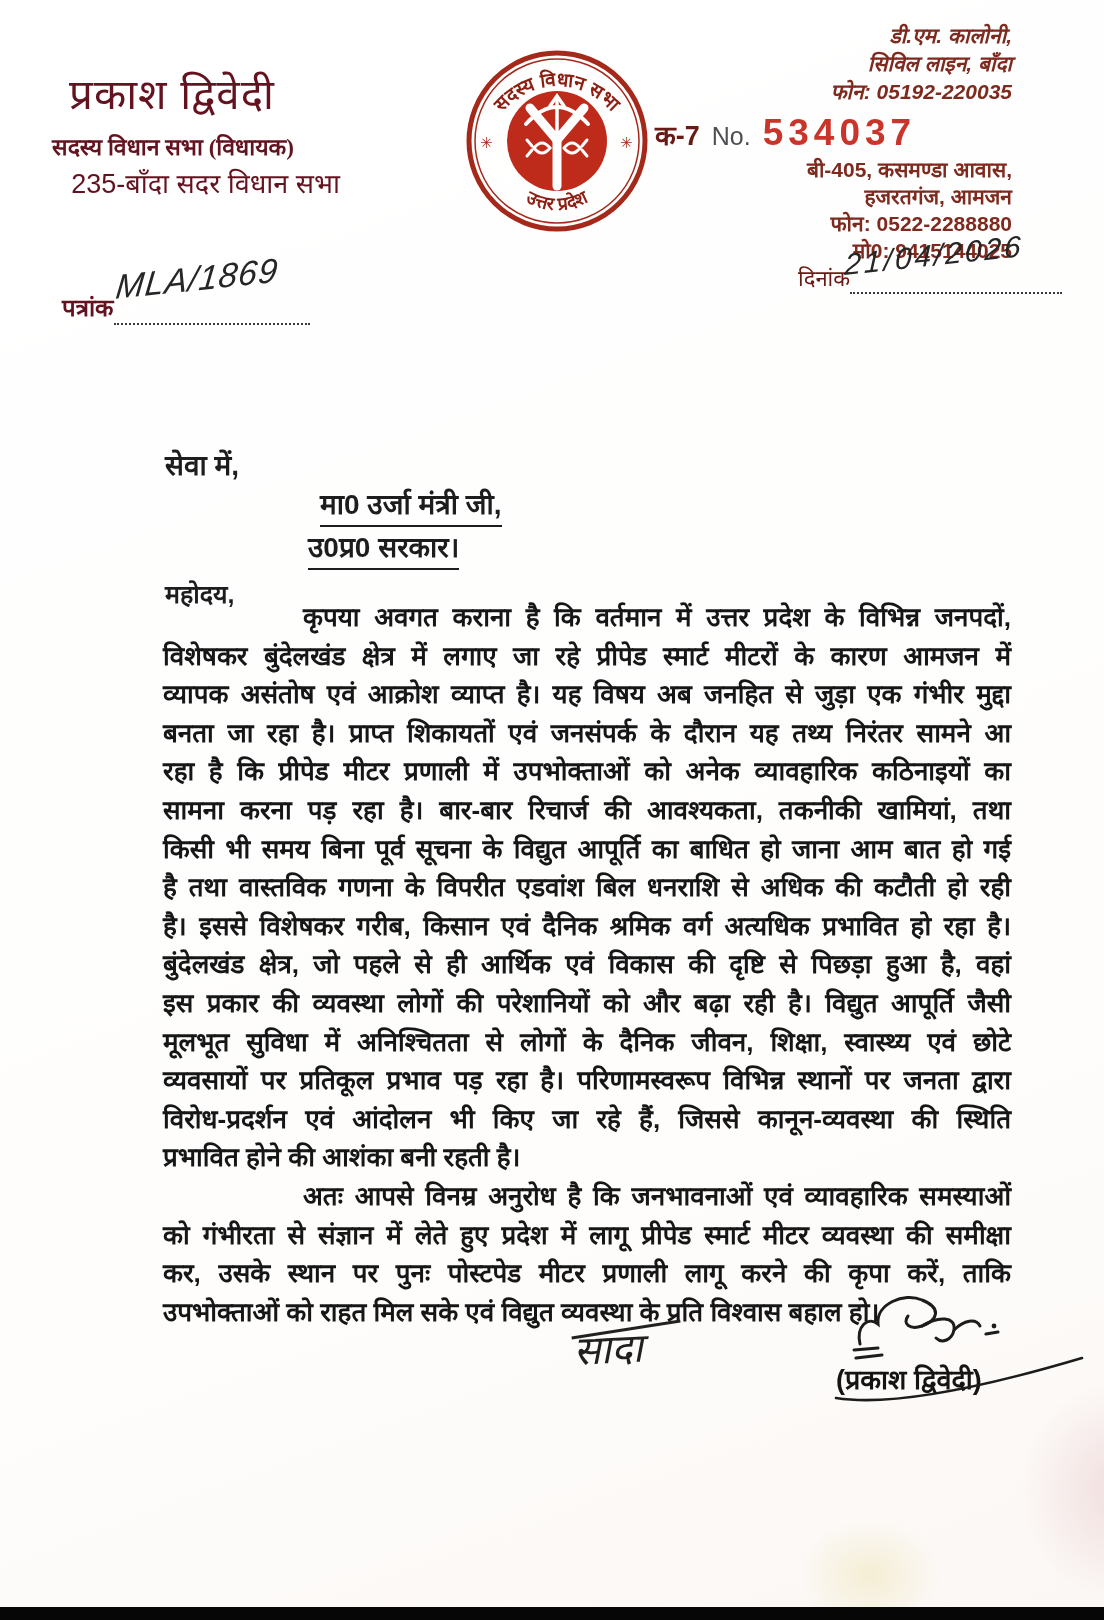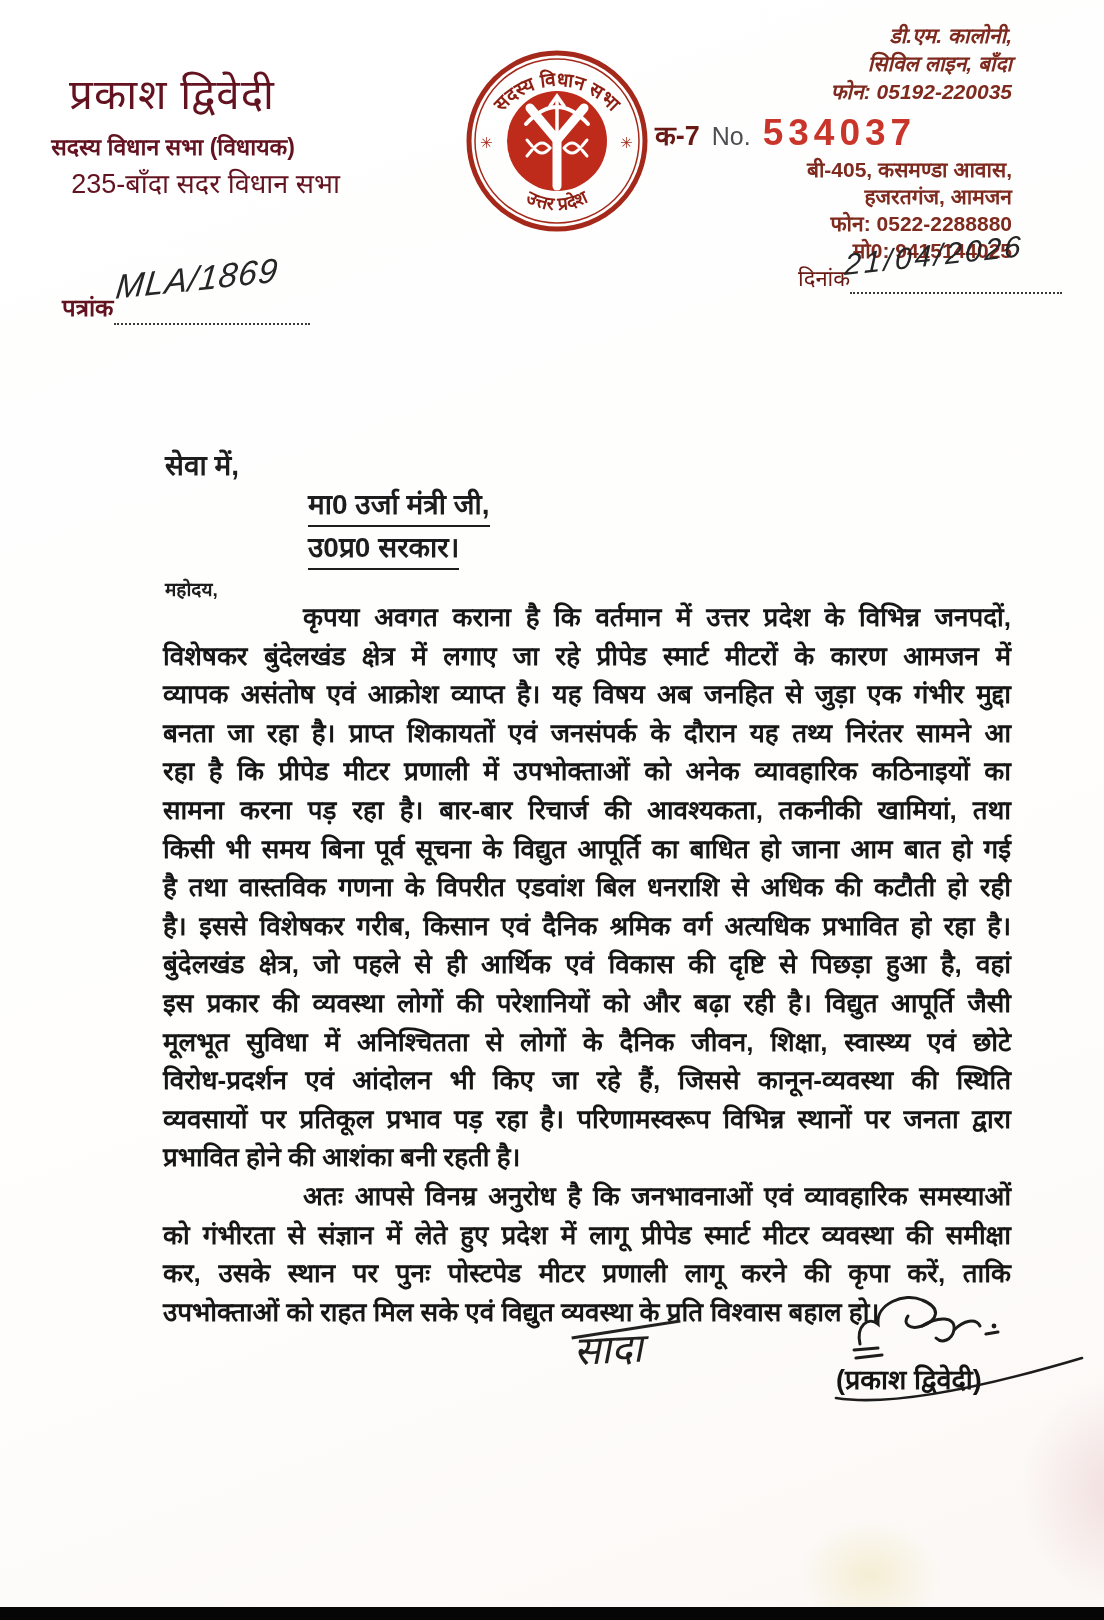--- a/index.html
+++ b/index.html
@@ -13,21 +13,21 @@
     color:#1d1d1d;
   }
   
   .lh-name{
     position:absolute;left:22px;top:64px;width:300px;
     font-size:42px;font-weight:normal;color:#63121f;
     text-align:center;letter-spacing:1px;white-space:nowrap;
   }
   .lh-desig{
     position:absolute;left:18px;top:130px;width:310px;
-    font-size:23px;font-weight:bold;color:#63121f;text-align:center;white-space:nowrap;
+    font-size:23px;font-weight:bold;color:#63121f;text-align:center;white-space:nowrap;font-family:Liberation Serif, serif;
   }
   .lh-constit{
     position:absolute;left:40px;top:164px;width:300px;
     font-size:27px;font-weight:normal;color:#63121f;text-align:right;white-space:nowrap;
   }
   
   .emblem{position:absolute;left:462px;top:44px;width:190px;height:195px;}
   
   .addr1{
     position:absolute;left:690px;top:22px;width:322px;
@@ -60,23 +60,23 @@
   .refline .lbl{font-size:24px;font-weight:bold;color:#63121f;padding-bottom:2px;text-align:center;}
   .refline .dots{width:196px;}
   .ref-hand{
     position:absolute;left:52px;top:-22px;font-size:34px;
     transform:rotate(-6deg) skewX(-12deg);letter-spacing:1px;
   }
   
   .seva{position:absolute;left:165px;top:445px;font-size:28px;font-weight:600;}
   .rcpt{position:absolute;left:308px;font-size:28px;font-weight:600;}
   .rcpt span{display:inline-block;border-bottom:2px solid #1d1d1d;padding-bottom:3px;}
-  .rcpt1{top:484px;}
+  .rcpt1{top:484px;margin-left:12px;}
   .rcpt2{top:527px;}
-  .mahoday{position:absolute;left:165px;top:576px;font-size:19px;font-weight:600;}
+  .mahoday{position:absolute;left:165px;top:576px;font-size:25px;font-weight:600;}
   .body{
     position:absolute;left:163px;top:598px;width:848px;
     font-size:26px;font-weight:700;line-height:38.6px;color:#161616;
   }
   .bline{white-space:nowrap;}
   .bline.just{white-space:normal;text-align:justify;text-align-last:justify;}
   .bline.indent{padding-left:140px;}
   
   .saada{position:absolute;left:575px;top:1322px;}
   .saada .txt{font-size:40px;font-weight:500;color:#202020;display:inline-block;transform:rotate(-3deg);}
@@ -171,22 +171,22 @@
       <div class="bline just">व्यापक असंतोष एवं आक्रोश व्याप्त है। यह विषय अब जनहित से जुड़ा एक गंभीर मुद्दा</div>
       <div class="bline just">बनता जा रहा है। प्राप्त शिकायतों एवं जनसंपर्क के दौरान यह तथ्य निरंतर सामने आ</div>
       <div class="bline just">रहा है कि प्रीपेड मीटर प्रणाली में उपभोक्ताओं को अनेक व्यावहारिक कठिनाइयों का</div>
       <div class="bline just">सामना करना पड़ रहा है। बार-बार रिचार्ज की आवश्यकता, तकनीकी खामियां, तथा</div>
       <div class="bline just">किसी भी समय बिना पूर्व सूचना के विद्युत आपूर्ति का बाधित हो जाना आम बात हो गई</div>
       <div class="bline just">है तथा वास्तविक गणना के विपरीत एडवांश बिल धनराशि से अधिक की कटौती हो रही</div>
       <div class="bline just">है। इससे विशेषकर गरीब, किसान एवं दैनिक श्रमिक वर्ग अत्यधिक प्रभावित हो रहा है।</div>
       <div class="bline just">बुंदेलखंड क्षेत्र, जो पहले से ही आर्थिक एवं विकास की दृष्टि से पिछड़ा हुआ है, वहां</div>
       <div class="bline just">इस प्रकार की व्यवस्था लोगों की परेशानियों को और बढ़ा रही है। विद्युत आपूर्ति जैसी</div>
       <div class="bline just">मूलभूत सुविधा में अनिश्चितता से लोगों के दैनिक जीवन, शिक्षा, स्वास्थ्य एवं छोटे</div>
+      <div class="bline just">व्यवसायों पर प्रतिकूल प्रभाव पड़ रहा है। परिणामस्वरूप विभिन्न स्थानों पर जनता द्वारा</div>
       <div class="bline just">विरोध-प्रदर्शन एवं आंदोलन भी किए जा रहे हैं, जिससे कानून-व्यवस्था की स्थिति</div>
-      <div class="bline just">व्यवसायों पर प्रतिकूल प्रभाव पड़ रहा है। परिणामस्वरूप विभिन्न स्थानों पर जनता द्वारा</div>
       <div class="bline">प्रभावित होने की आशंका बनी रहती है।</div>
       <div class="bline just indent">अतः आपसे विनम्र अनुरोध है कि जनभावनाओं एवं व्यावहारिक समस्याओं</div>
       <div class="bline just">को गंभीरता से संज्ञान में लेते हुए प्रदेश में लागू प्रीपेड स्मार्ट मीटर व्यवस्था की समीक्षा</div>
       <div class="bline just">कर, उसके स्थान पर पुनः पोस्टपेड मीटर प्रणाली लागू करने की कृपा करें, ताकि</div>
       <div class="bline">उपभोक्ताओं को राहत मिल सके एवं विद्युत व्यवस्था के प्रति विश्वास बहाल हो।</div>
     </div>
 
   <div class="saada">
     <span class="bar"></span>
     <span class="txt hand">सादा</span>

